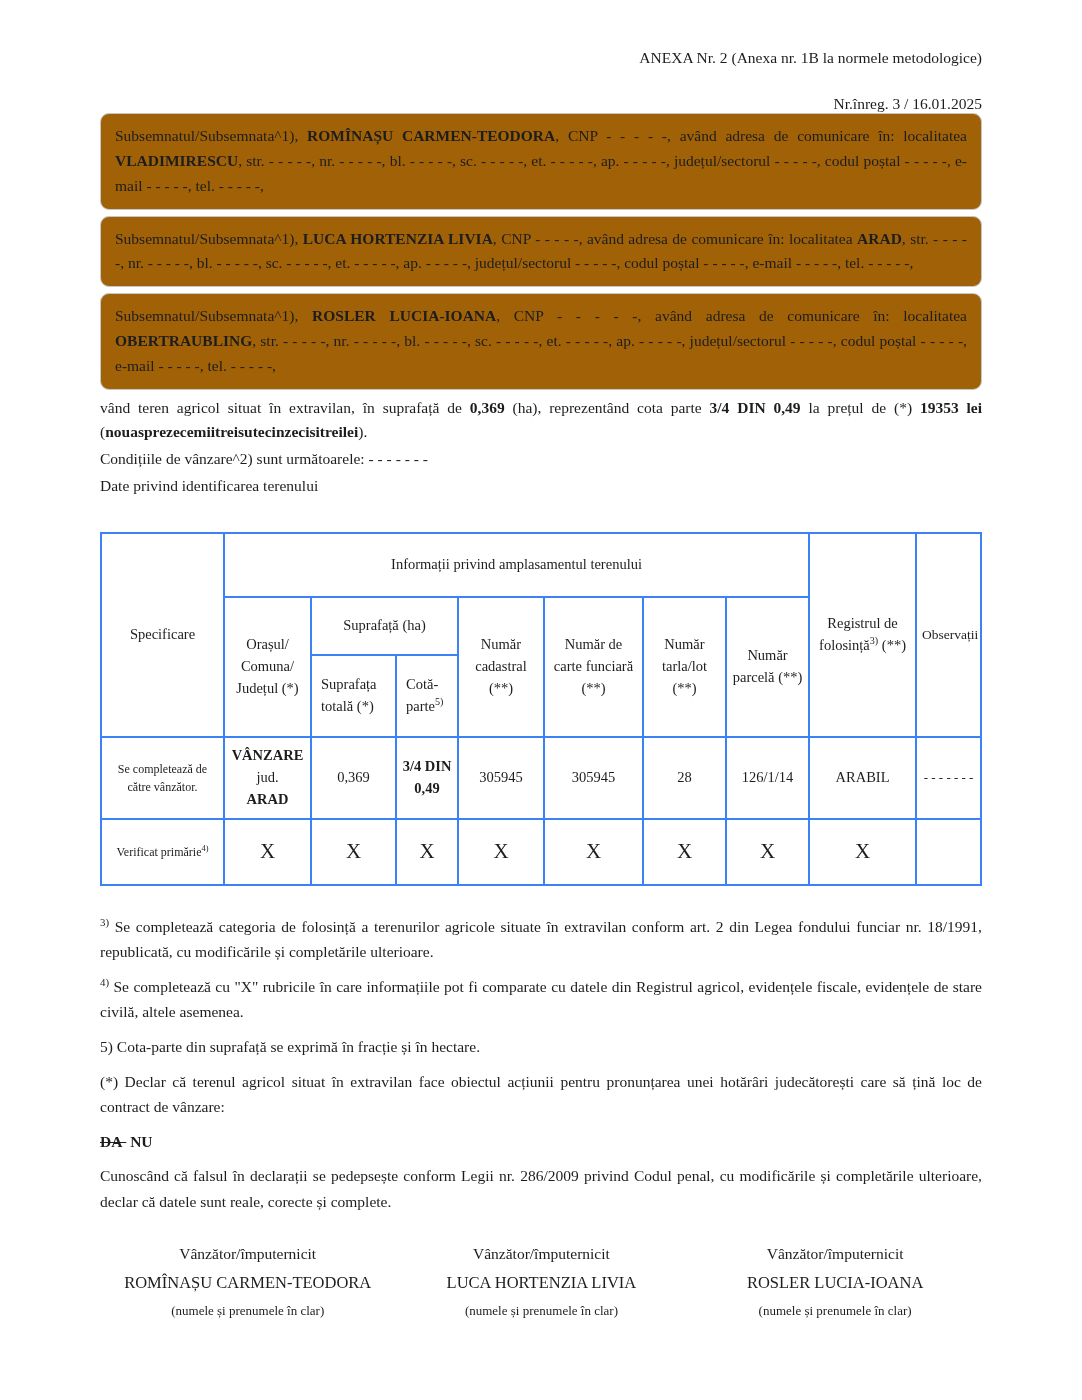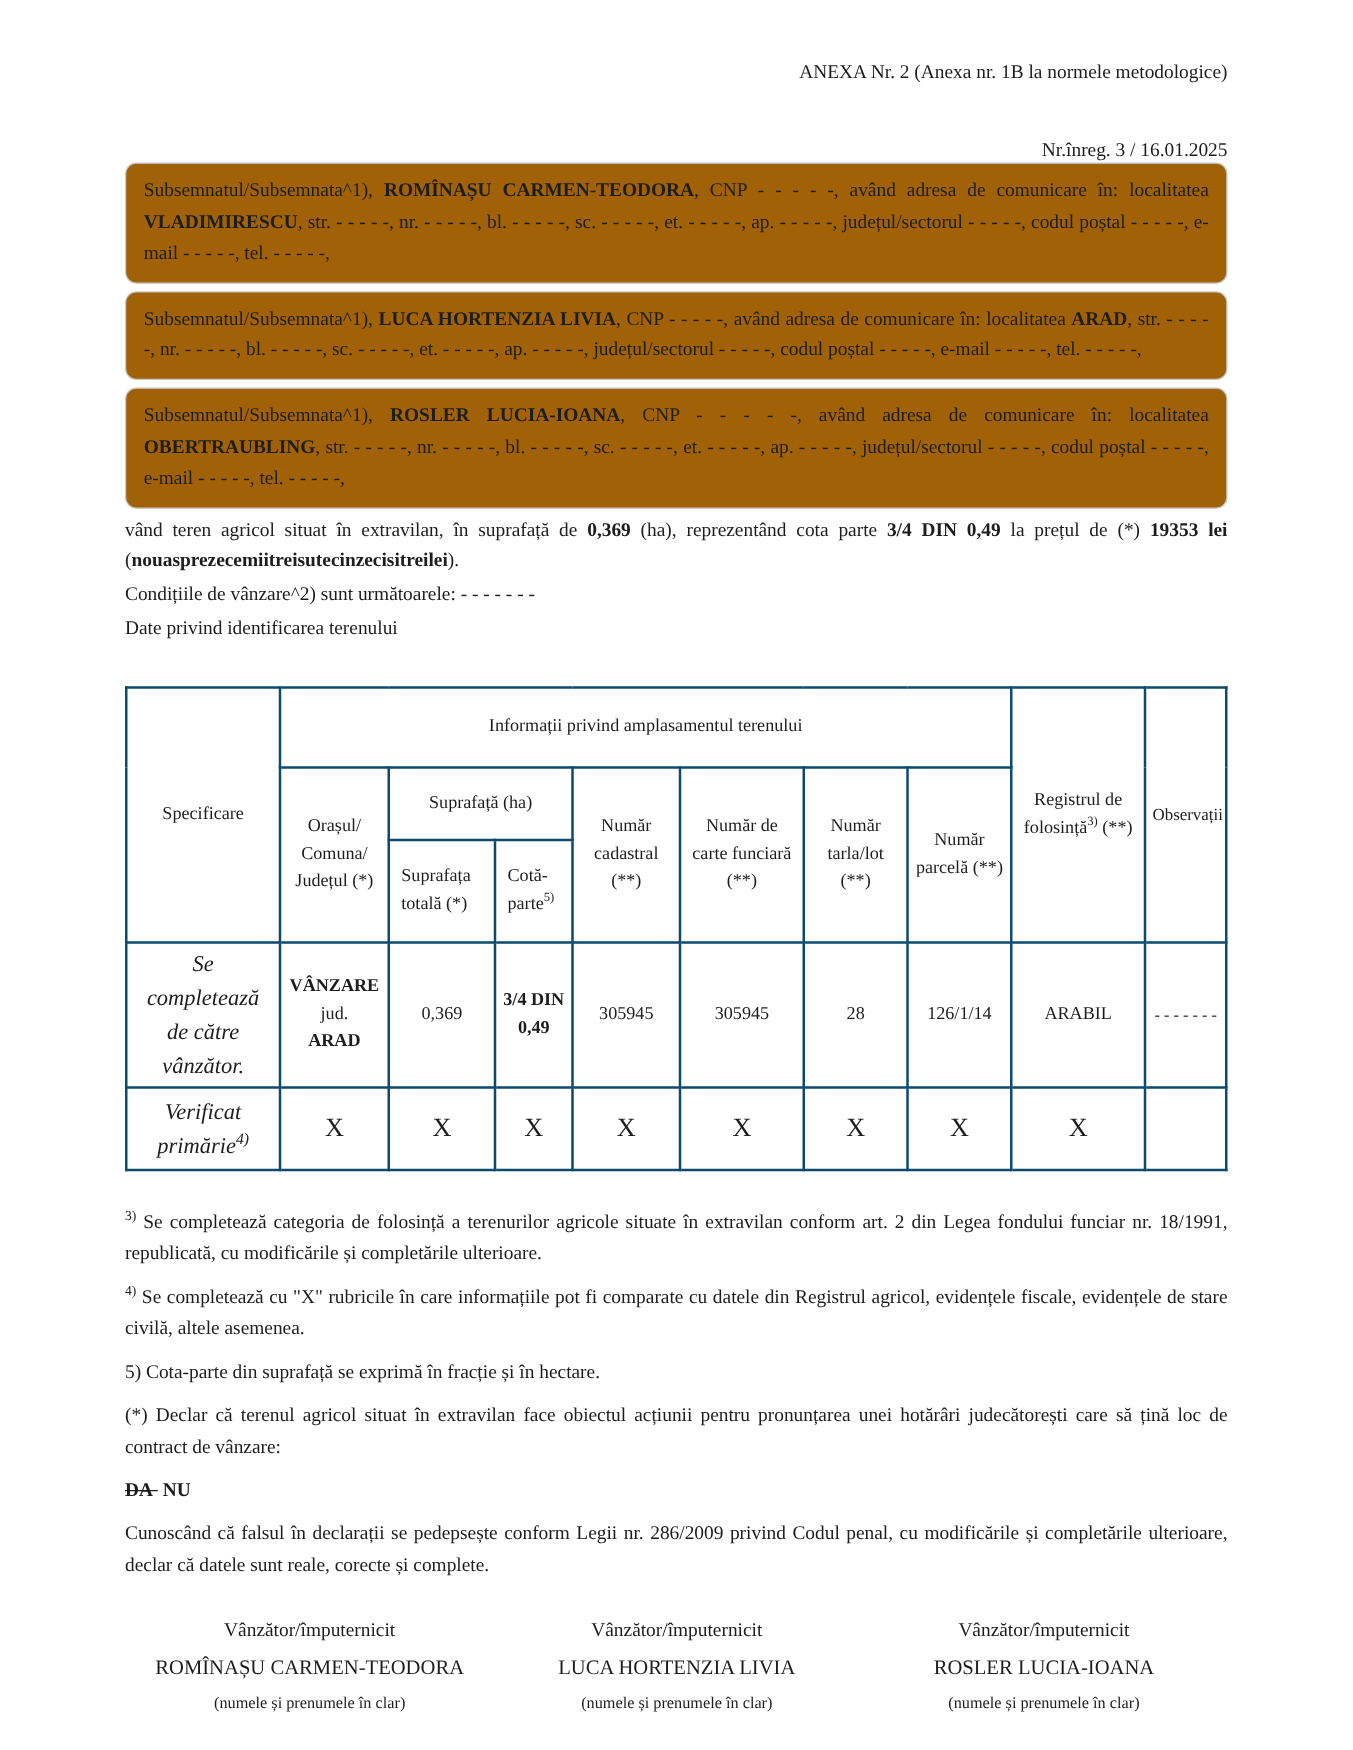--- a/index.html
+++ b/index.html
@@ -3,47 +3,47 @@
 <meta charset="utf-8">
 <style>
   html,body{margin:0;padding:0;background:#ffffff;}
   .page{
     width:1082px;min-height:1400px;box-sizing:border-box;
     padding:48px 100px 40px 100px;
     font-family:"Liberation Serif", "DejaVu Serif", serif;
     color:#1d1d1d;font-size:15.5px;
   }
   .annex{text-align:right;line-height:1.3;}
-  .reg{text-align:right;margin-top:44px;}
+  .reg{text-align:right;margin-top:27px;}
   .title{text-align:center;font-size:16.5px;font-weight:bold;margin:29px 0 24px 0;letter-spacing:.2px;}
   .seller-box{
     border:1px solid #c8c8c8;border-radius:9px;
     padding:10px 14px;margin-bottom:6px;background:#a16207;
   }
   .seller-box p{margin:0;text-align:justify;line-height:1.6;}
   .para{margin:2px 0 0 0;line-height:1.6;}
   .justify{text-align:justify;}
   .sale-para{margin-top:6px;}
 
   table.land{
     width:100%;border-collapse:collapse;table-layout:fixed;
     margin-top:33px;font-size:14.5px;
   }
   table.land th, table.land td{
-    border:2px solid #0c4a6e;padding:3px 5px;
+    border:2px solid #3b82f6;padding:3px 5px;
     text-align:center;vertical-align:middle;font-weight:normal;line-height:1.5;
     overflow:hidden;
   }
   tr.hr1 th{height:56px;}
   th.group-supr{height:50px;}
   tr.hr3 th{height:74px;text-align:left;padding-left:9px;}
   th.th-observatii{font-size:13.5px;padding:2px;}
   tr.dr1 td{height:74px;}
   tr.dr2 td{height:58px;margin-left:43px;}
-  td.rowlabel{font-size:18px;font-style:italic;}
+  td.rowlabel{font-size:12px;}
   td.val{font-weight:bold;}
   td.xcell{font-size:21px;}
   td.dashcell{font-size:13px;white-space:nowrap;}
   sup{font-size:.7em;line-height:0;}
 
   .fnotes p{margin:9px 0 0 0;line-height:1.65;}
   .fnotes .first{margin-top:28px;}
   .danu{margin-top:3px;font-size:15.5px;}
   .penal{margin-top:3px;}
 

